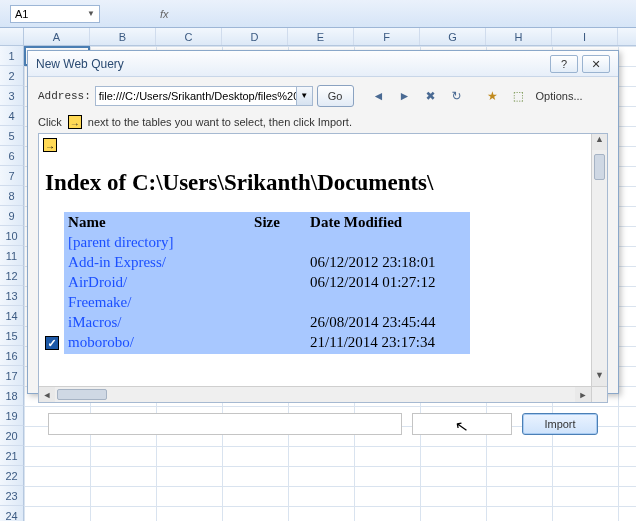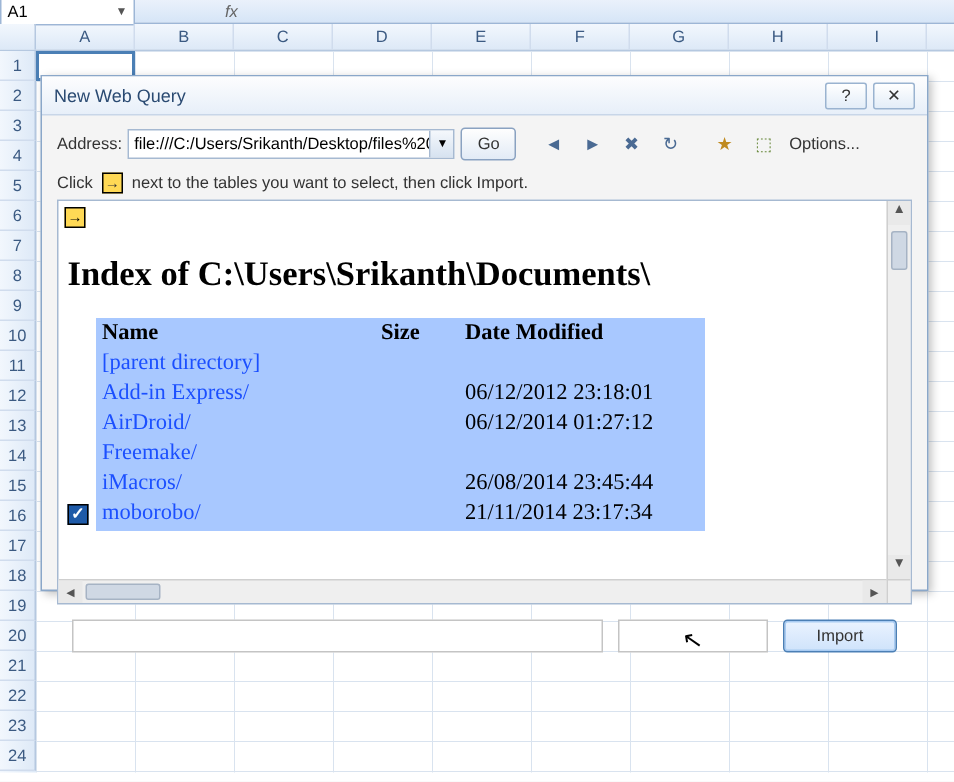--- a/index.html
+++ b/index.html
@@ -8,26 +8,26 @@
     font-family: "Segoe UI", Tahoma, sans-serif;
     font-size: 11px;
     background: #fff;
     width: 636px;
     height: 521px;
     overflow: hidden;
     position: relative;
   }
   
   .formula-bar {
-    height: 16px;
+    height: 28px;
     background: linear-gradient(#eaf1fb, #d6e5f7);
     border-bottom: 1px solid #9db6d6;
     display: flex;
     align-items: center;
-    padding: 0 0;
+    padding: 0 10px;
   }
   .name-box {
     width: 90px;
     height: 18px;
     background: #fff;
     border: 1px solid #9db6d6;
     padding: 0 4px;
     display: flex;
     align-items: center;
     justify-content: space-between;
@@ -125,21 +125,21 @@
   }
   .dlg-body {
     padding: 8px 10px 8px 10px;
   }
   .addr-row {
     display: flex;
     align-items: center;
     gap: 4px;
     margin-bottom: 8px;
   }
-  .addr-label { color: #333; white-space: nowrap; }
+  .addr-label { color: #333; white-space: nowrap; font-family: Liberation Mono, monospace; }
   .addr-input {
     flex: 0 0 218px;
     height: 20px;
     border: 1px solid #a6b9d1;
     background: #fff;
     display: flex;
     align-items: center;
     overflow: hidden;
   }
   .addr-input span.t {

